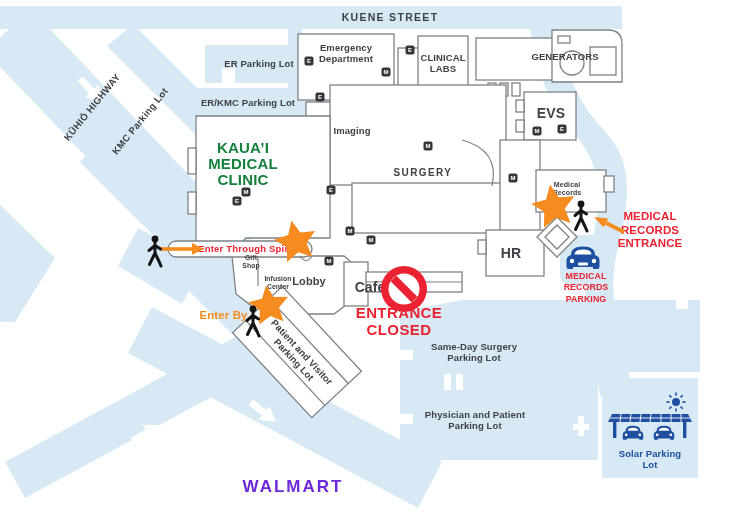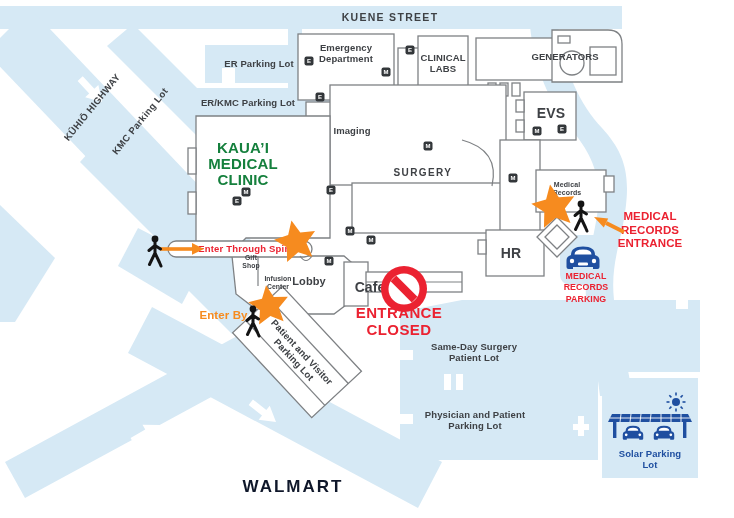--- a/index.html
+++ b/index.html
@@ -12,21 +12,21 @@
   .street{font-size:10.5px;letter-spacing:1.3px;}
   .rotneg{transform:translate(-50%,-50%) rotate(-51deg);letter-spacing:.4px;}
   .rotpos{transform:translate(-50%,-50%) rotate(47deg);}
   .md{font-size:11px;}
   .surgery{font-size:10px;letter-spacing:1.4px;}
   .sm{font-size:14px;}
   .tiny{font-size:6.8px;line-height:1.15;}
   .mrb{font-size:7px;line-height:1.15;}
   .clinic{font-size:15px;line-height:1.05;color:#15803d;letter-spacing:.2px;}
   .closed{font-size:15px;line-height:1.1;color:#EB2231;letter-spacing:.4px;}
-  .walmart{font-size:17px;letter-spacing:2px;color:#0f172a;}
+  .walmart{font-size:17px;letter-spacing:2px;color:#6d28d9;}
   .spine{font-size:9.5px;color:#EB2231;letter-spacing:.2px;}
   .enterby{font-size:11.5px;color:#F68B1F;}
   .infbig{font-size:13px;line-height:1.05;color:#EB2231;}
   .mrent{font-size:11.5px;line-height:1.18;color:#EB2231;}
   .mrpark{font-size:8.8px;line-height:1.3;color:#EB2231;}
   .solar{font-size:9.5px;color:#1F4FA0;}
   .marker{position:absolute;transform:translate(-50%,-50%);width:9px;height:9px;
           background:#33373A;border-radius:2px;color:#fff;text-align:center;
           font-weight:bold;font-size:6px;line-height:9px;}
   .icon{position:absolute;}
@@ -139,21 +139,21 @@
   <div class="lbl mrb" style="left:567px;top:189px;">Medical
 Records</div>
   <div class="lbl sm" style="left:511px;top:253px;">HR</div>
   <div class="lbl md" style="left:309px;top:281px;">Lobby</div>
   <div class="lbl tiny" style="left:251px;top:262px;">Gift
 Shop</div>
   <div class="lbl tiny" style="left:278px;top:283px;">Infusion
 Center</div>
   <div class="lbl sm" style="left:370px;top:287px;">Cafe</div>
   <div class="lbl" style="left:474px;top:352px;">Same-Day Surgery
-Patient Lot</div>
+Parking Lot</div>
   <div class="lbl" style="left:475px;top:420px;">Physician and Patient
 Parking Lot</div>
   <div class="lbl rotpos" style="left:298px;top:356px;">Patient and Visitor
 Parking Lot</div>
   <div class="lbl solar" style="left:650px;top:451px;margin-top:8px;">Solar Parking Lot</div>
   <div class="lbl walmart" style="left:293px;top:487px;">WALMART</div>
   <div class="lbl spine" style="left:247px;top:249px;">Enter Through Spine</div>
   <div class="lbl enterby" style="left:216px;top:316px;padding-left:15px;">Enter By</div>
   <div class="lbl closed" style="left:399px;top:321px;">ENTRANCE
 CLOSED</div>

